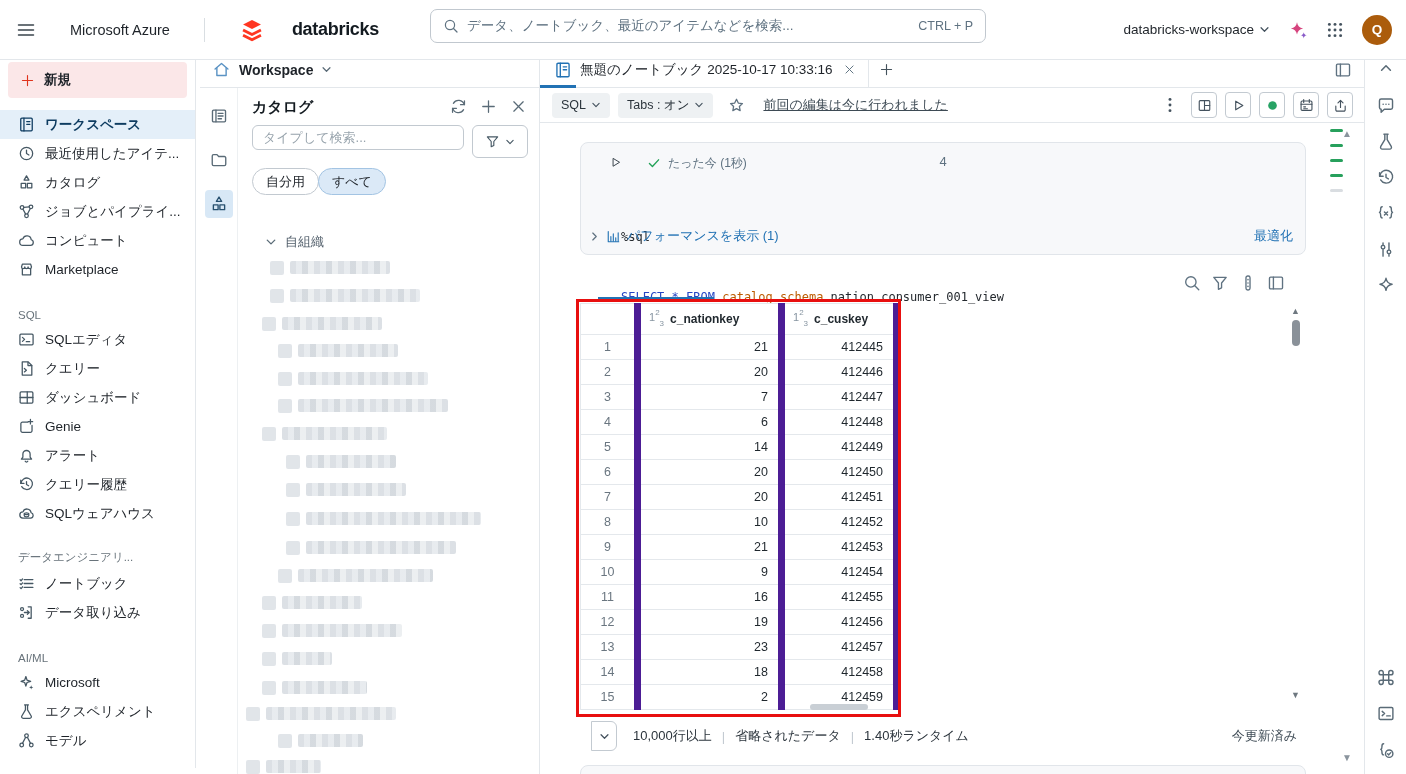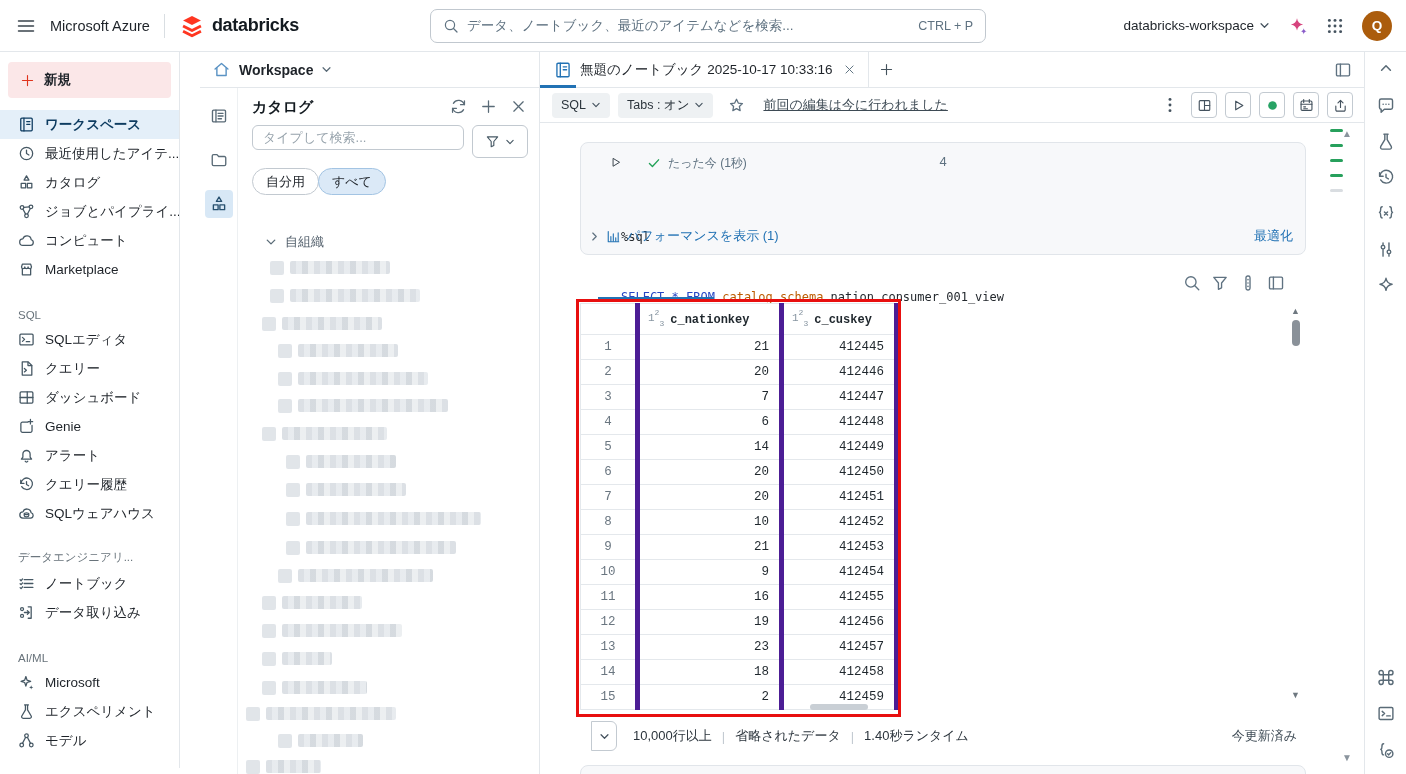--- a/index.html
+++ b/index.html
@@ -2,38 +2,38 @@
 <html><head>
 <meta charset="utf-8">
 <style>
   *{margin:0;padding:0;box-sizing:border-box;}
   html,body{width:1406px;height:774px;overflow:hidden;background:#fff;
     font-family:"Liberation Sans","DejaVu Sans",sans-serif;color:#1E2329;}
   svg{display:block;}
   .ic{display:inline-flex;align-items:center;justify-content:center;}
 
   
-  .topbar{position:absolute;top:0;left:0;right:0;height:52px;background:#fff;
-    border-bottom:1px solid #E3E7EB;display:flex;align-items:center;z-index:30;}
+  .topbar{position:absolute;top:0;left:0;right:0;height:60px;background:#fff;
+    border-bottom:1px solid #E3E7EB;display:flex;align-items:center;z-index:30;gap:20px;}
   .hamb{width:20px;height:20px;margin-left:16px;color:#3A444C;cursor:pointer;}
   .azure{margin-left:14px;font-size:14.5px;color:#1E2329;}
   .tb-div{width:1px;height:24px;background:#D9DEE2;margin:0 14px;}
   .dbx-logo{width:26px;height:26px;}
   .brand{margin-left:7px;font-size:18px;font-weight:700;letter-spacing:-.3px;color:#131A20;}
   .searchbox{position:absolute;left:430px;top:9px;width:556px;height:34px;border:1px solid #C1C8CF;
     border-radius:7px;display:flex;align-items:center;padding:0 12px;background:#fff;}
   .searchbox .ph{flex:1;font-size:13.5px;color:#5F7281;white-space:nowrap;overflow:hidden;}
   .searchbox .kbd{font-size:12.5px;color:#5F7281;margin-left:8px;}
   .tb-right{margin-left:auto;display:flex;align-items:center;gap:18px;margin-right:14px;}
   .wsel{display:flex;align-items:center;gap:5px;font-size:13.5px;color:#1E2329;cursor:pointer;}
   .avatar{width:30px;height:30px;border-radius:50%;background:#AB5C0C;color:#fff;font-size:13.5px;
     font-weight:700;display:flex;align-items:center;justify-content:center;cursor:pointer;}
 
   
-  .sidebar{position:absolute;top:52px;left:0;bottom:6px;width:180px;background:#fff;
+  .sidebar{position:absolute;top:52px;left:0;bottom:6px;width:196px;background:#fff;
     border-right:1px solid #E3E7EB;overflow:hidden;}
   .newbtn{margin:10px 8px 12px 8px;height:36px;border-radius:4px;background:#FBE7E8;
     display:flex;align-items:center;gap:9px;padding:0 12px;cursor:pointer;}
   .newbtn .plus{color:#E0331C;width:15px;height:15px;}
   .newbtn .lb{font-size:13.5px;font-weight:700;color:#1E2329;}
   .sb-item{height:29px;display:flex;align-items:center;gap:10px;padding:0 10px 0 18px;
     font-size:13.5px;color:#1E2329;cursor:pointer;white-space:nowrap;}
   .sb-item .sb-ic{width:17px;height:17px;color:#465864;flex:0 0 auto;}
   .sb-item.sel{background:#E4EFF9;font-weight:700;color:#0E3C61;}
   .sb-item.sel .sb-ic{color:#0E3C61;}
@@ -125,22 +125,22 @@
   .res-tab .ic{width:11px;height:11px;color:#44525E;}
   .res-add{width:34px;display:flex;align-items:center;justify-content:center;color:#44525E;cursor:pointer;margin-left:22px;}
   .res-add .ic{width:14px;height:14px;}
   .res-underline{position:absolute;left:58px;top:173px;width:116px;height:3px;background:#2272B4;}
   .res-icons{position:absolute;top:150px;left:643px;display:flex;gap:10px;color:#5F7281;}
   .res-icons .ic{width:18px;height:18px;cursor:pointer;}
 
   .redbox{position:absolute;left:36px;top:175px;width:325px;height:418px;border:3px solid #E80F0F;
     pointer-events:none;z-index:20;}
   .rtable{position:absolute;left:40px;top:179px;border-collapse:collapse;background:#fff;}
-  .rtable th,.rtable td{border-right:5px solid #4c1d95;border-bottom:1px solid #E4E8EC;
-    font-weight:400;font-family:Liberation Mono, monospace;}
+  .rtable th,.rtable td{border-right:7px solid #4c1d95;border-bottom:1px solid #E4E8EC;
+    font-weight:400;}
   .rtable th{height:31px;font-size:12px;font-weight:700;color:#1F272D;text-align:left;padding:0 8px;
     border-top:1px solid #E4E8EC;white-space:nowrap;}
   .rtable th:first-child,.rtable td:first-child{border-left:1px solid #E4E8EC;}
   .rtable td{height:25px;font-size:12.5px;color:#1F272D;text-align:right;padding:0 10px;}
   .rtable td.rn{text-align:center;color:#6A7680;padding:0 4px;}
   .t123{color:#8795A1;font-weight:400;font-size:11px;margin-right:6px;position:relative;top:-1px;}
   .t123 sup{font-size:8px;position:relative;top:-2px;}
   .t123 sub{font-size:8px;position:relative;bottom:-2px;}
 
   .vscroll-up{position:absolute;left:751px;top:182px;font-size:9px;color:#6E7880;}

